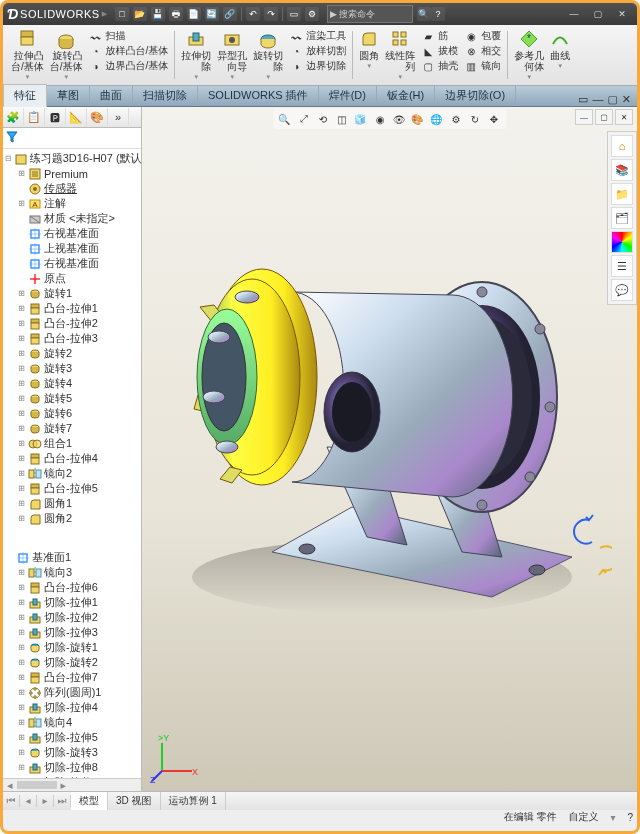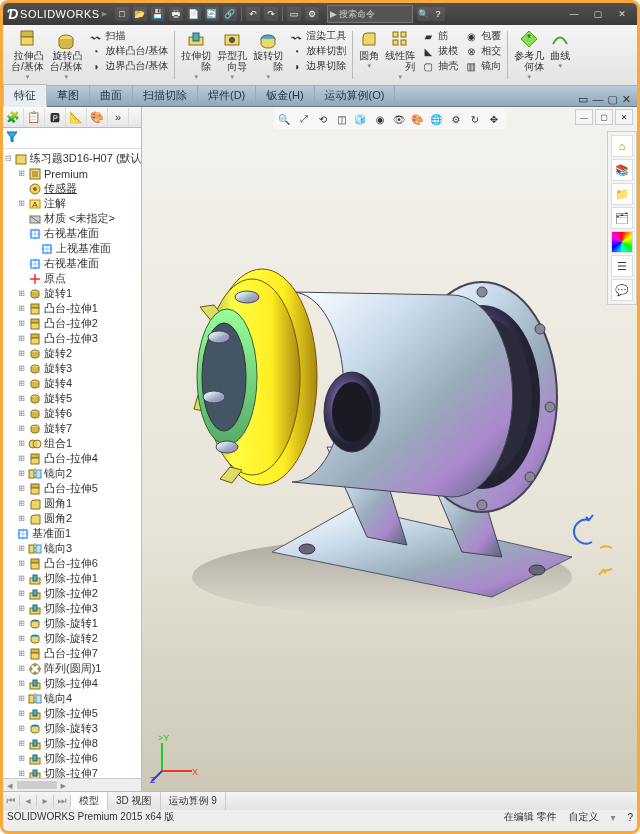--- a/index.html
+++ b/index.html
@@ -258,23 +258,24 @@
       <div class="rlabel">曲线</div>
       <span class="dd">▾</span>
     </div>
   </div>
 
   <div class="tabbar">
     <div class="tab active">特征</div>
     <div class="tab">草图</div>
     <div class="tab">曲面</div>
     <div class="tab">扫描切除</div>
+    <div class="tab">SOLIDWORKS 插件</div>
     <div class="tab">焊件(D)</div>
     <div class="tab">钣金(H)</div>
-    <div class="tab">运动算例(O)</div>
+    <div class="tab">边界切除(O)</div>
     <div class="spacer"></div>
     <div class="sp-icons">
       <span>▭</span>
       <span>—</span>
       <span>▢</span>
       <span>✕</span>
     </div>
   </div>
 
   <div class="workarea">
@@ -346,21 +347,21 @@
           <div class="tnode" style="padding-left: 14px;">
             <span class="exp"></span>
             <span class="tico">
               <svg width="14" height="14">
                 <path d="M3 3 L11 3 L11 11 L3 11 Z" fill="none" stroke="#49f" stroke-width="1.5"></path>
                 <path d="M1 7 H13 M7 1 V13" stroke="#49f" stroke-width="0.5"></path>
               </svg>
             </span>
             <span class="tlbl">右视基准面</span>
           </div>
-          <div class="tnode" style="padding-left: 14px; margin-left: 12px;">
+          <div class="tnode" style="padding-left: 14px;">
             <span class="exp"></span>
             <span class="tico">
               <svg width="14" height="14">
                 <path d="M3 3 L11 3 L11 11 L3 11 Z" fill="none" stroke="#49f" stroke-width="1.5"></path>
                 <path d="M1 7 H13 M7 1 V13" stroke="#49f" stroke-width="0.5"></path>
               </svg>
             </span>
             <span class="tlbl">上视基准面</span>
           </div>
           <div class="tnode" style="padding-left: 14px;">
@@ -535,21 +536,21 @@
           </div>
           <div class="tnode" style="padding-left: 14px;">
             <span class="exp">⊞</span>
             <span class="tico">
               <svg width="14" height="14">
                 <path d="M3 12 V6 Q3 3 6 3 H12 V12 Z" fill="#f0d76a" stroke="#8a7020"></path>
               </svg>
             </span>
             <span class="tlbl">圆角2</span>
           </div>
-          <div class="tnode" style="">
+          <div class="tnode" style=" margin-top: 24px;">
             <span class="exp"></span>
             <span class="tico">
               <svg width="14" height="14">
                 <path d="M3 3 L11 3 L11 11 L3 11 Z" fill="none" stroke="#49f" stroke-width="1.5"></path>
                 <path d="M1 7 H13 M7 1 V13" stroke="#49f" stroke-width="0.5"></path>
               </svg>
             </span>
             <span class="tlbl">基准面1</span>
           </div>
           <div class="tnode" style="padding-left: 14px;">
@@ -852,25 +853,24 @@
 
   <div class="bottomtabs">
     <div class="nav">
       <div class="n">⏮</div>
       <div class="n">◂</div>
       <div class="n">▸</div>
       <div class="n">⏭</div>
     </div>
     <div class="bt" style="background:#fff">模型</div>
     <div class="bt">3D 视图</div>
-    <div class="bt">运动算例 9</div>
+    <div class="bt">运动算例 1</div>
   </div>
 
   <div class="statusbar">
-    <span>SOLIDWORKS Premium 2015 x64 版</span>
     <span class="sp"></span>
     <span>在编辑 零件</span>
     <span>自定义</span>
     <span style="color:#888">▾</span>
     <span>?</span>
   </div>
 
 </div>
 
 </body></html>

